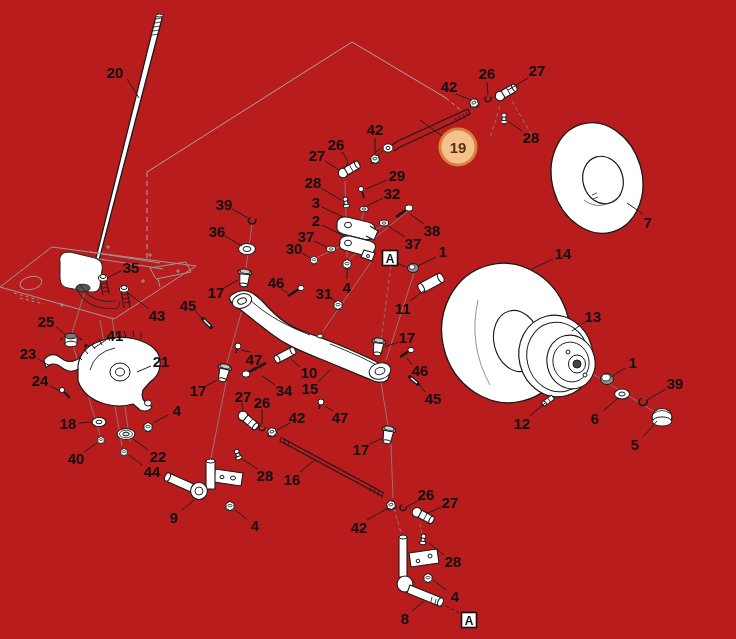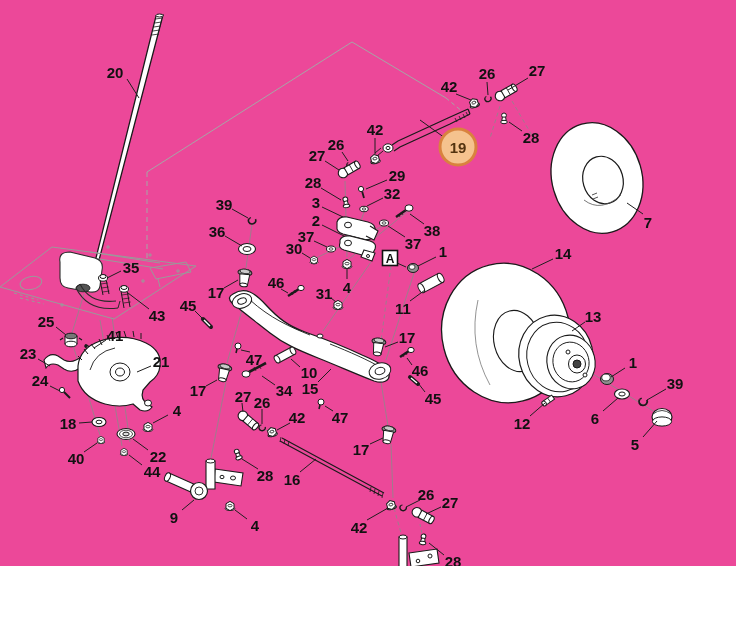--- a/index.html
+++ b/index.html
@@ -1,16 +1,16 @@
 <!DOCTYPE html>
 <html><head>
 <meta charset="utf-8">
 <style>
   html,body{margin:0;padding:0;background:#fff;}
-  .stage{width:736px;height:566px;position:relative;background:#ec4899;overflow:hidden;}
+  .stage{width:736px;height:639px;position:relative;background:#b91c1c;overflow:hidden;}
   svg{display:block;}
   text.callout{font-family:"Liberation Sans",sans-serif;font-weight:bold;}
   text.marker{font-family:"Liberation Sans",sans-serif;font-weight:bold;}
 </style>
 </head>
 <body>
 
 <div class="stage">
 <svg id="svg" width="736" height="639" viewBox="0 0 736 639" xmlns="http://www.w3.org/2000/svg">
   <defs>

